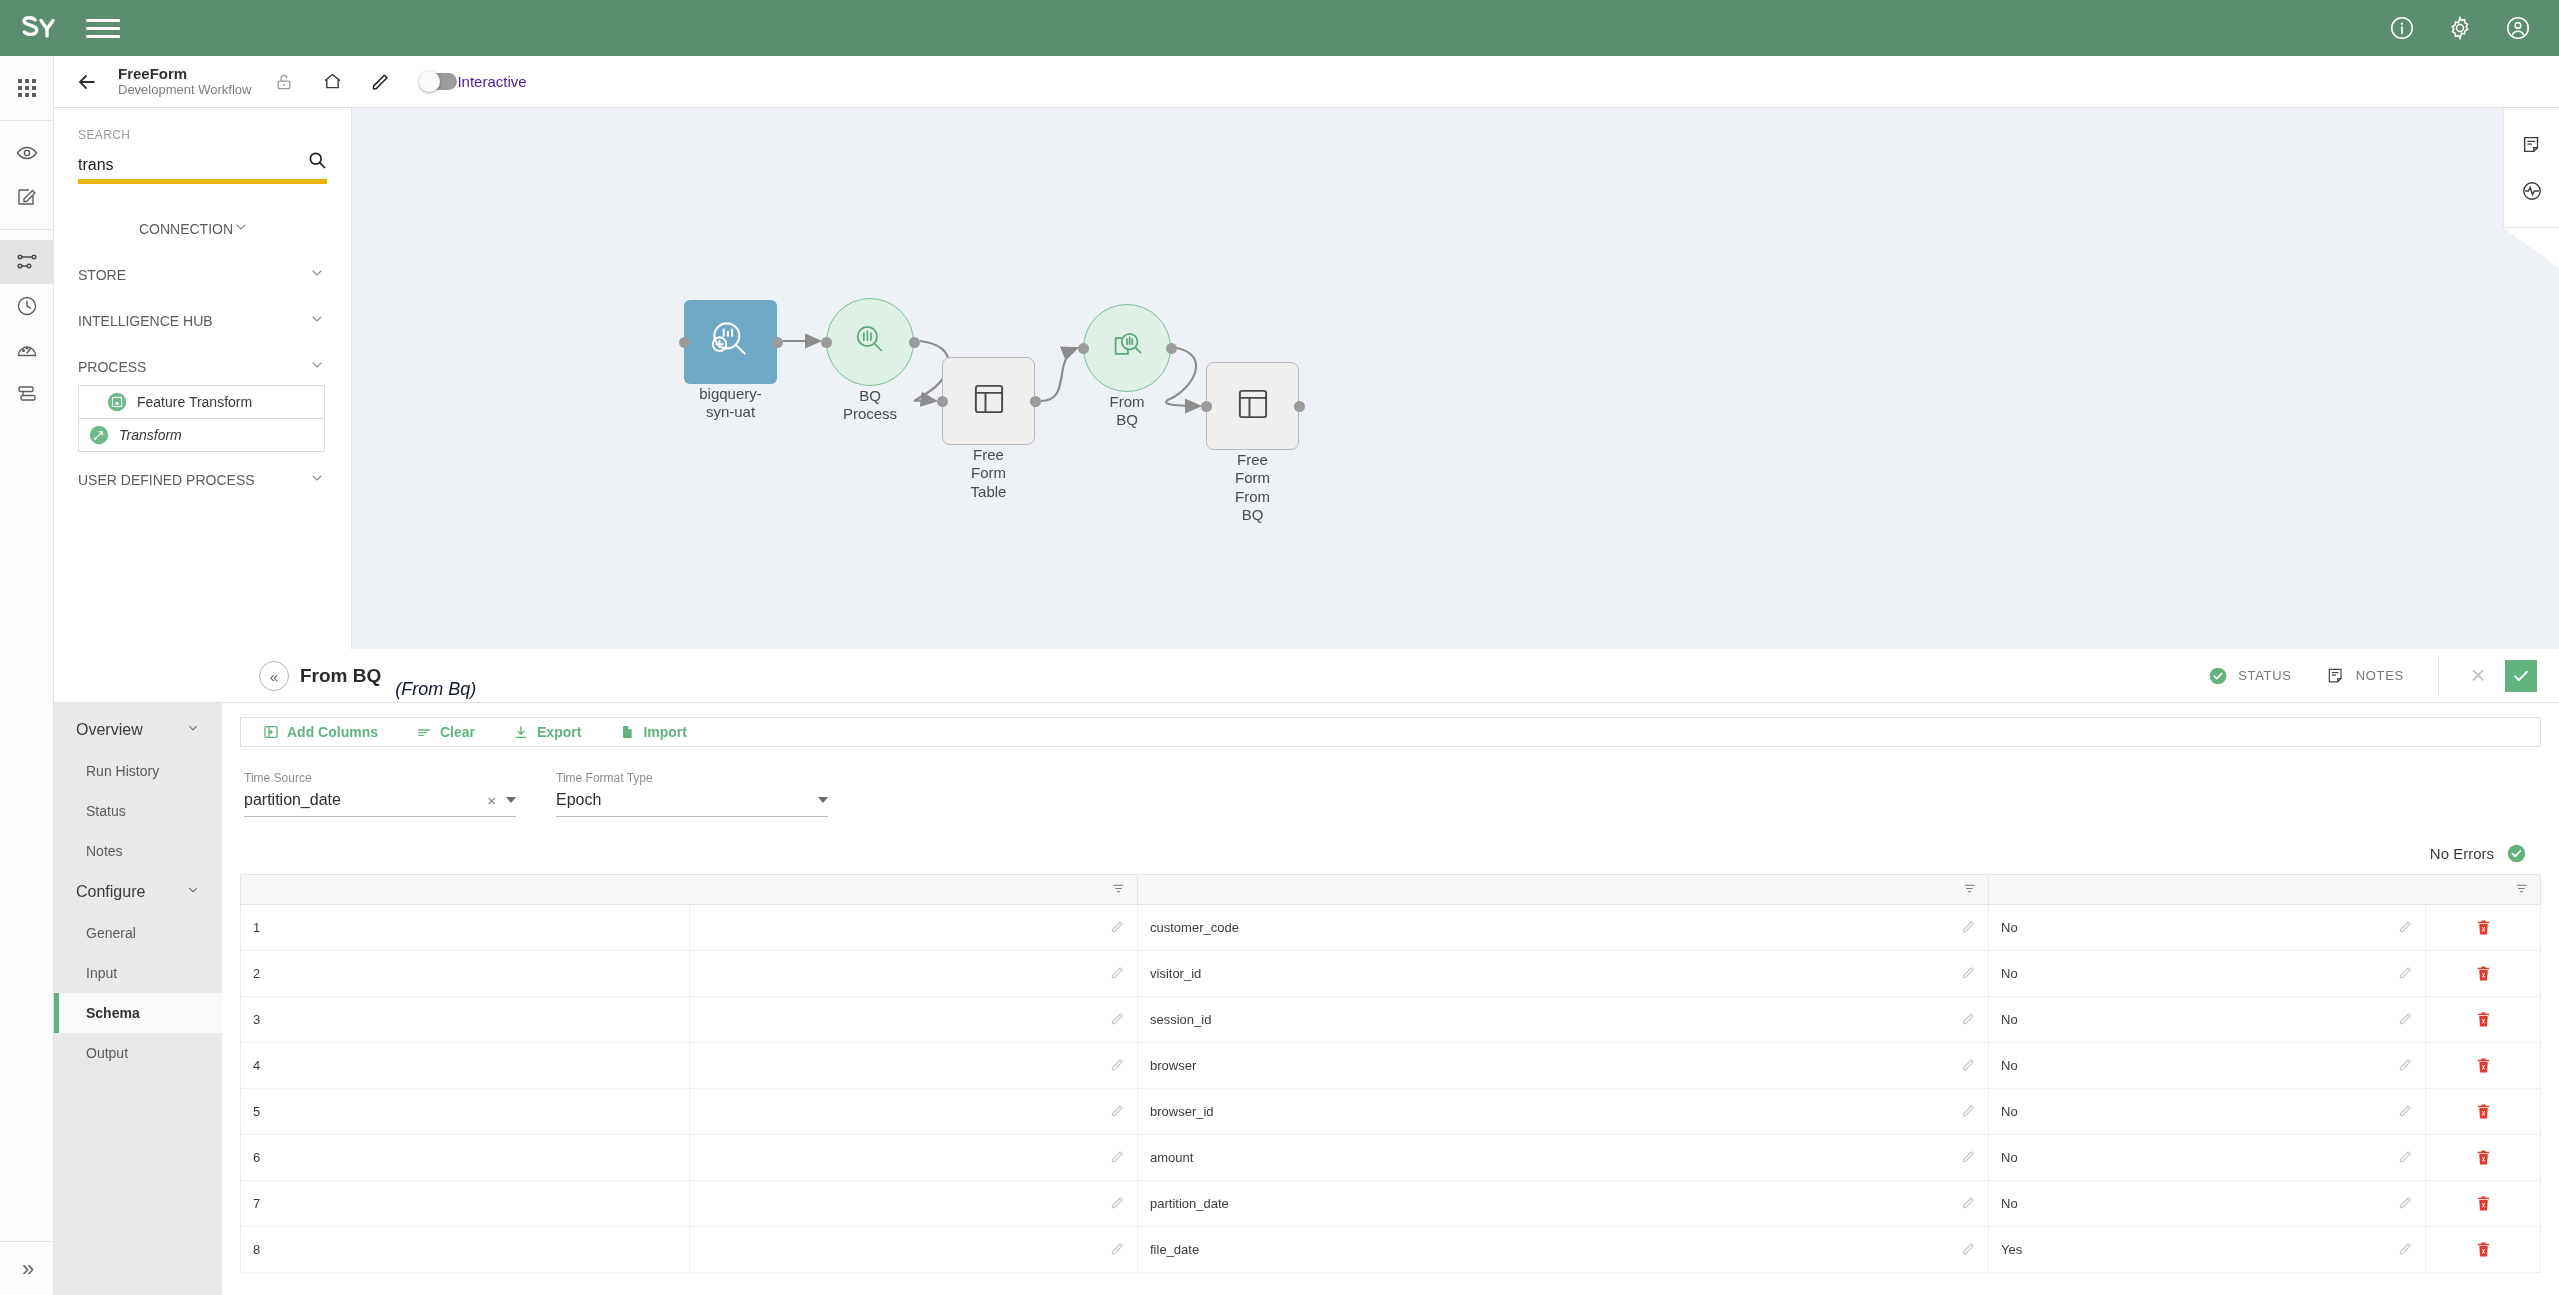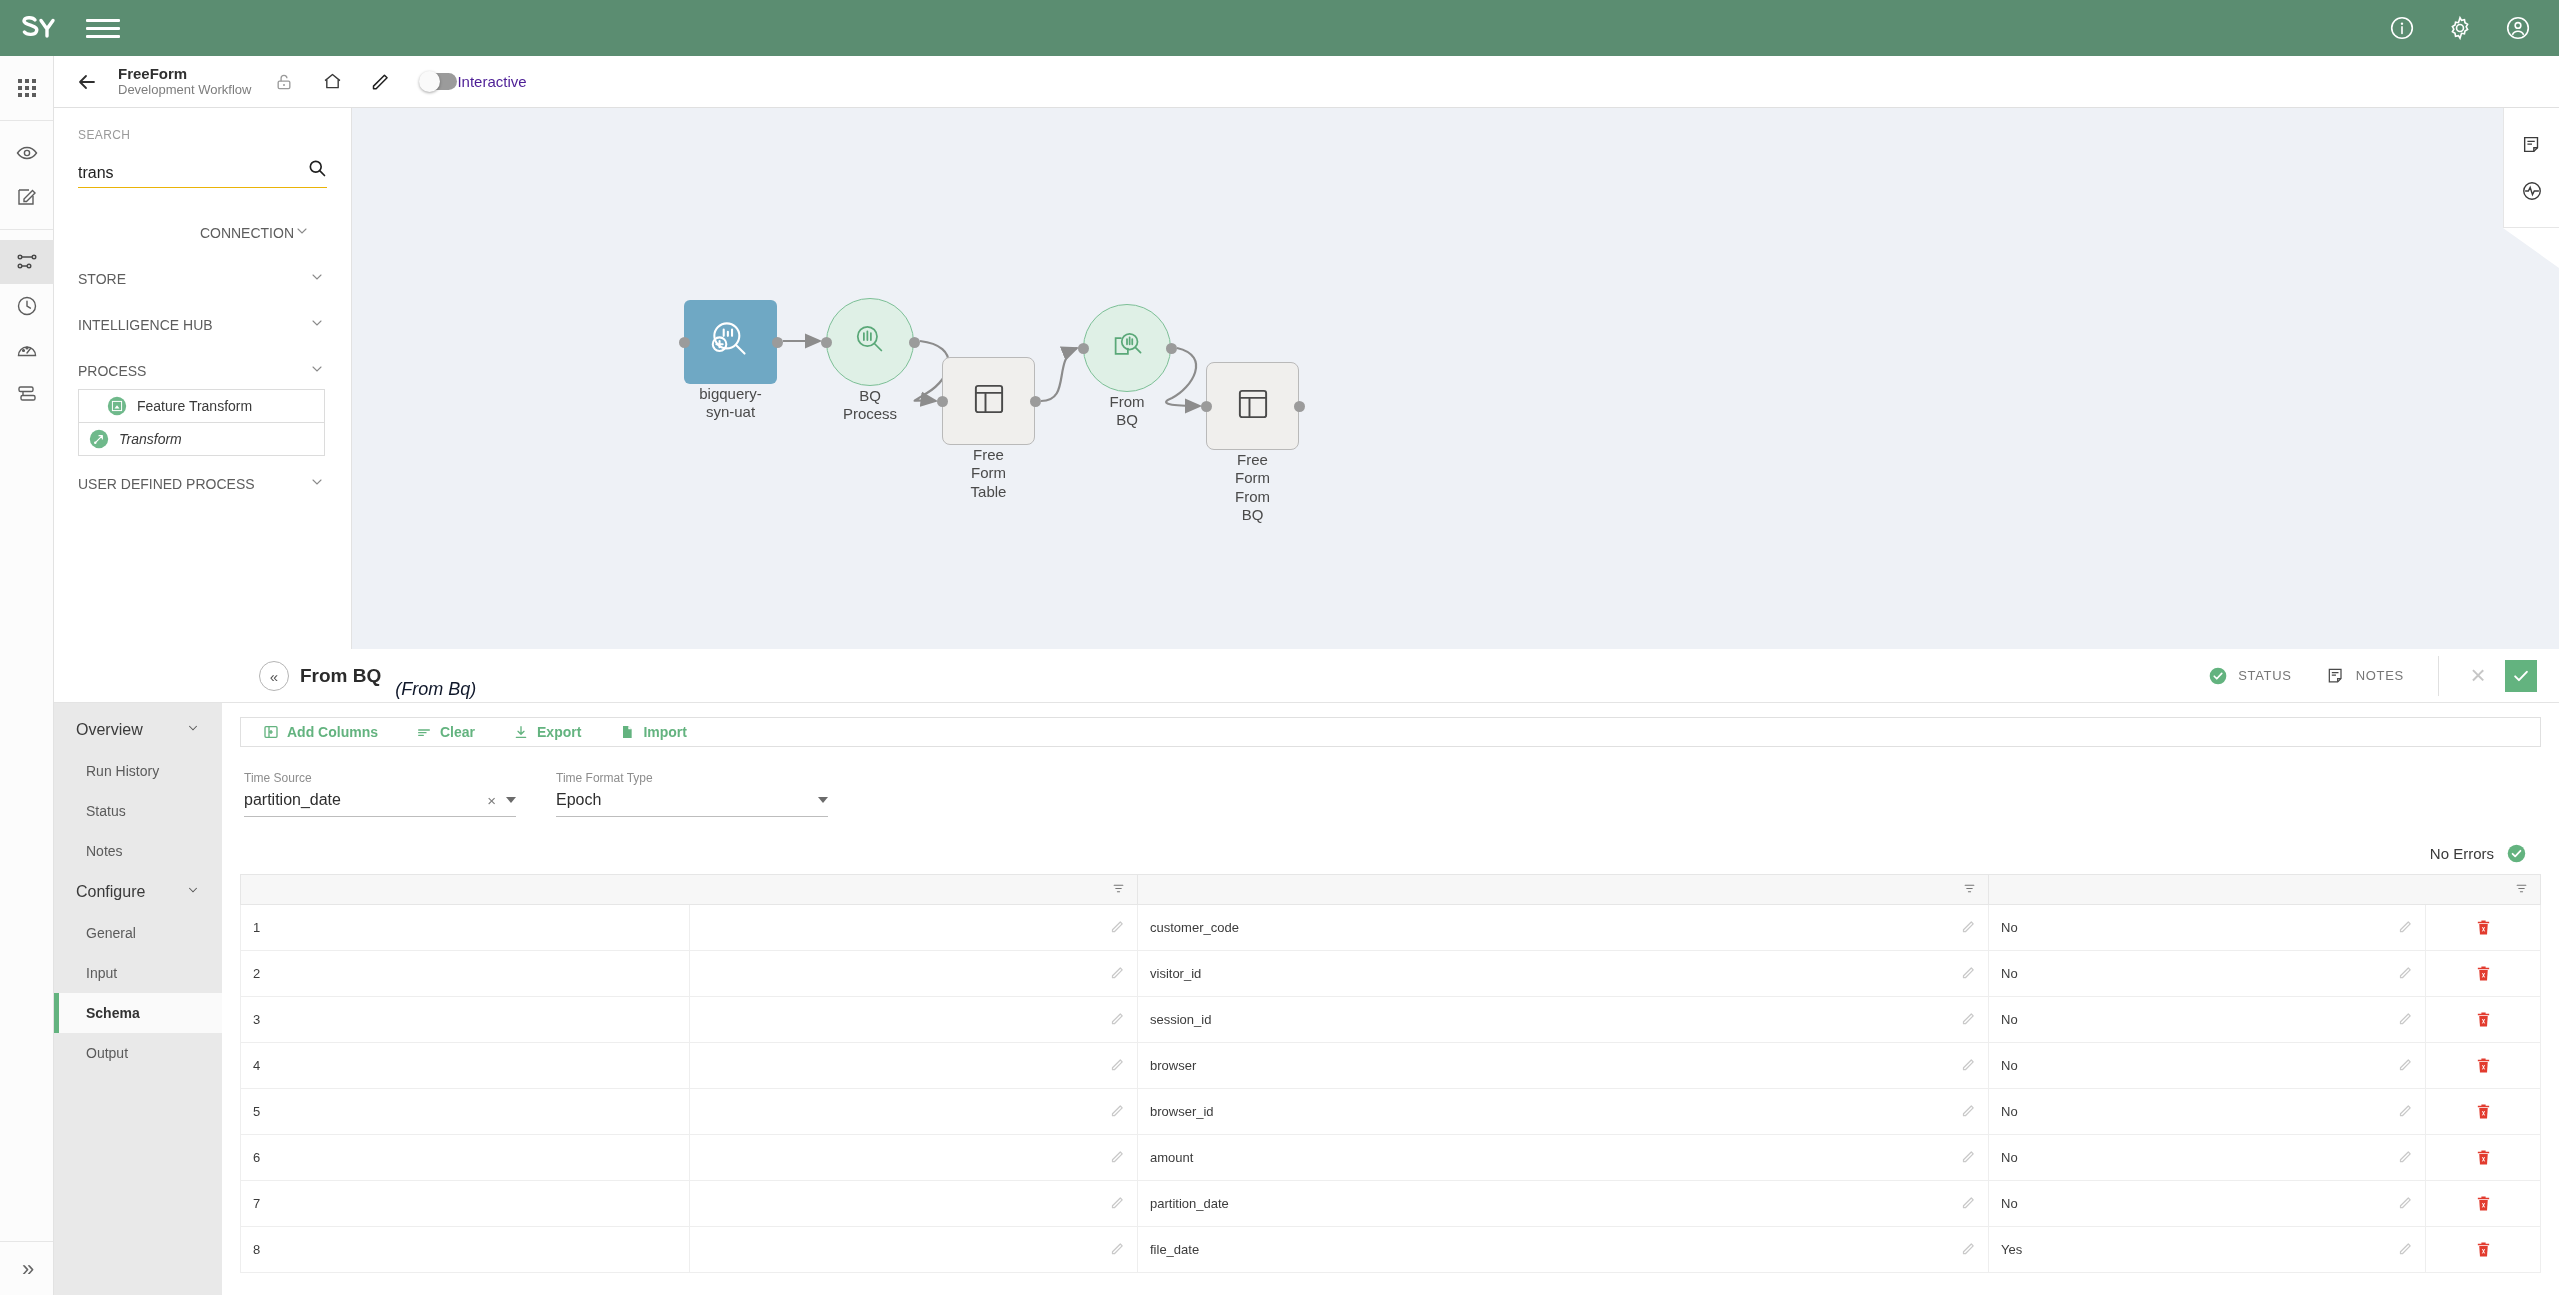--- a/index.html
+++ b/index.html
@@ -295,33 +295,33 @@
       <div class="toggle">
         <div class="knob"></div>
       </div>
       <div class="toggle-label">Interactive</div>
     </div>
   </div>
 
   <div style="position:absolute;left:54px;top:108px;width:298px;height:541px;background:#fff;border-right:1px solid #e2e2e2;">
     <div style="padding: 20px 24px 0 24px;">
       <div style="font-size:12px;color:#9a9a9a;letter-spacing:.4px;">SEARCH</div>
-      <div style="display:flex;align-items:flex-end;border-bottom:1px solid #eab308;padding-bottom:5px;margin-top:16px;">
+      <div style="display:flex;align-items:flex-end;border-bottom:5px solid #eab308;padding-bottom:5px;margin-top:8px;">
         <input style="border: none; outline: none; font-size: 16px; color: rgb(34, 34, 34); flex: 1 1 0%; background: transparent; font-family: &quot;Liberation Sans&quot;, sans-serif;" value="trans">
         <span style="cursor:pointer;">
           <svg width="20" height="20" viewBox="0 0 24 24" fill="none" stroke="#1f1f1f" stroke-width="2" stroke-linecap="round">
             <circle cx="10.5" cy="10.5" r="6.5"></circle>
               <path d="M15.5 15.5L21 21"></path>
           </svg>
         </span>
       </div>
     </div>
 
     <div style="margin-top: 22px;">
-      <div style="display:flex;align-items:center;justify-content:flex-end;padding:13px 41px 13px 24px;cursor:pointer;">
+      <div style="display:flex;align-items:center;justify-content:center;padding:13px 41px 13px 24px;cursor:pointer;">
         <span style="font-size:14px;color:#5d5d5d;">CONNECTION</span>
         <span>
           <svg width="16" height="16" viewBox="0 0 24 24" fill="none" stroke="#8a8a8a" stroke-width="1.6" stroke-linecap="round">
               <path d="M6 9l6 6 6-6"></path>
             </svg>
         </span>
       </div>
       <div style="display:flex;align-items:center;justify-content:space-between;padding:13px 26px 13px 24px;cursor:pointer;">
         <span style="font-size:14px;color:#5d5d5d;">STORE</span>
         <span>

